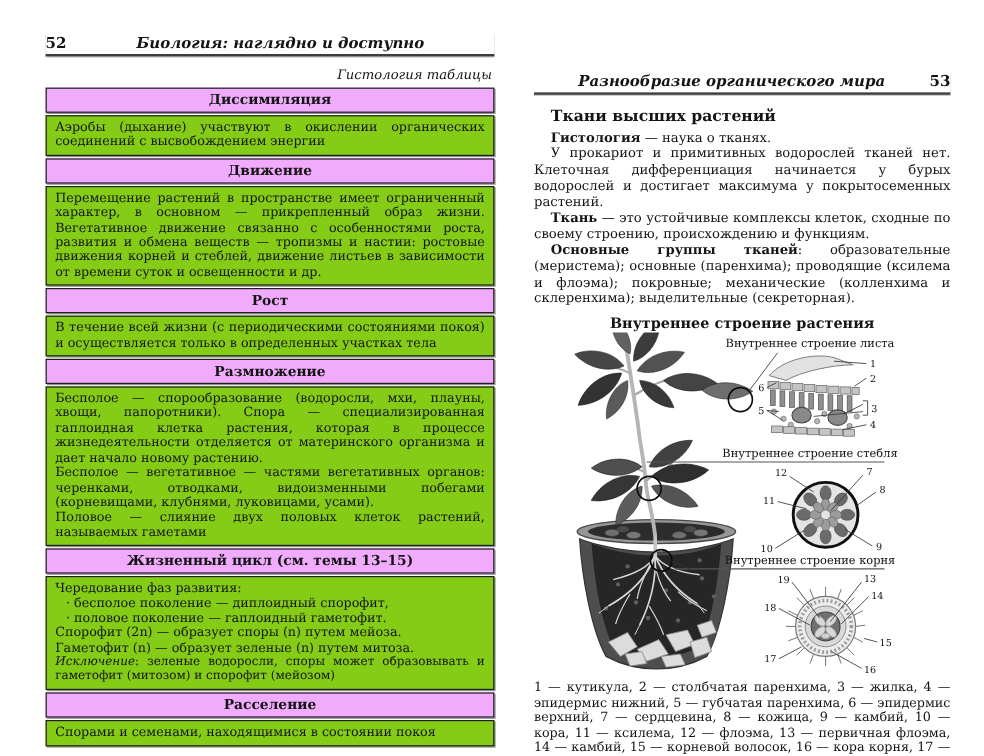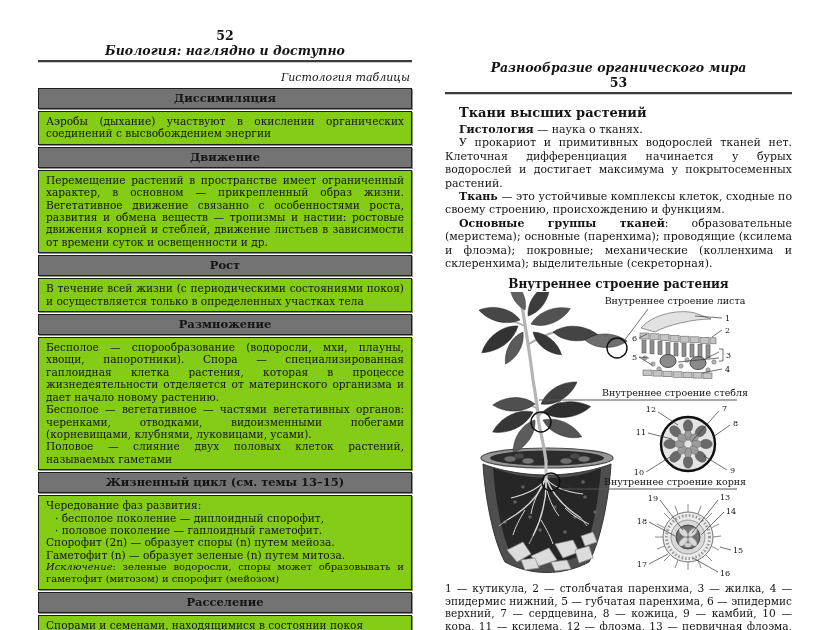--- a/index.html
+++ b/index.html
@@ -8,31 +8,31 @@
     font-family:"DejaVu Serif","Liberation Serif",serif;
     position:relative;
   }
   .spread{display:flex;width:820px;height:630px;}
   .page{box-sizing:border-box;}
   .page-left{width:420px;padding:28px 8px 0 38px;}
   .page-right{width:400px;padding:28px 28px 0 25px;margin-top:32px;}
 
   
   .running-head{
-    display:flex;align-items:center;border-bottom:2px solid #3c3c3c;
-    box-shadow:0 1px 0 #c9c9c9;padding-bottom:2px;flex-direction:column;
+    display:flex;align-items:flex-start;border-bottom:2px solid #3c3c3c;
+    box-shadow:0 1px 0 #c9c9c9;padding-bottom:2px;
   }
   .page-num{font-weight:bold;font-size:12.5px;}
   .running-title{flex:1;text-align:center;font-weight:bold;font-style:italic;font-size:12.5px;}
 
   
   .table-caption{text-align:right;font-style:italic;font-size:11px;margin:9px 2px 4px 0;}
   .bio-table{width:100%;}
   .sec-header{
-    background:#737373;border:1px solid #1f1f1f;box-shadow:1px 1px 0 #8f8f8f;
+    background:#f0abfc;border:1px solid #1f1f1f;box-shadow:1px 1px 0 #8f8f8f;
     text-align:center;font-weight:bold;font-size:11.5px;padding:2px 0 3px;
     margin-top:2px;
   }
   .sec-body{
     background:#84cc16;border:1px solid #1f1f1f;box-shadow:1px 1px 0 #8f8f8f;
     font-size:10.6px;line-height:12.4px;text-align:justify;
     padding:3px 7px 4px;margin-top:2px;
   }
   .sec-body p{margin:0;}
   .sec-body p.bullet{padding-left:9px;}

